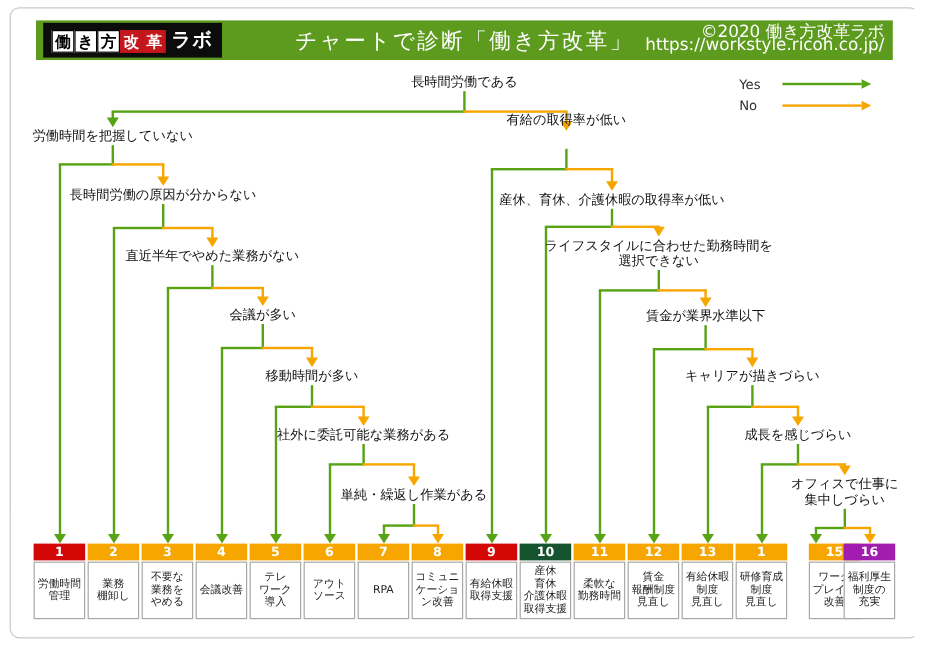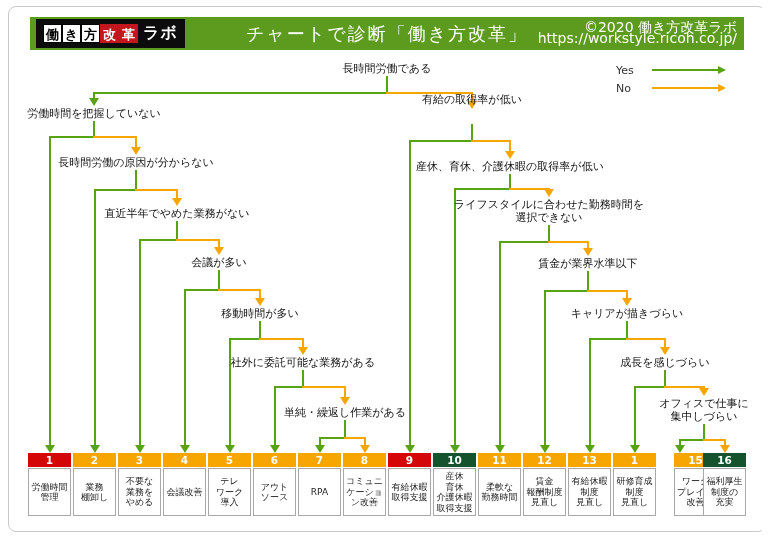--- a/index.html
+++ b/index.html
@@ -340,21 +340,21 @@
       </div>
       <div class="sbox" style="left: 658px; width: 43px; padding-left: 16px;">
         <div class="sbox-num" style="background: rgb(247, 166, 0);">15</div>
         <div class="sbox-body">
           <div>ワーク</div>
           <div>プレイス</div>
           <div>改善</div>
         </div>
       </div>
       <div class="sbox" style="left: 703px; width: 43px;">
-        <div class="sbox-num" style="background: #14532d;">16</div>
+        <div class="sbox-num" style="background: #a21caf;">16</div>
         <div class="sbox-body">
           <div>福利厚生</div>
           <div>制度の</div>
           <div>充実</div>
         </div>
       </div>
     </div>
 </div>
 
 </body></html>

